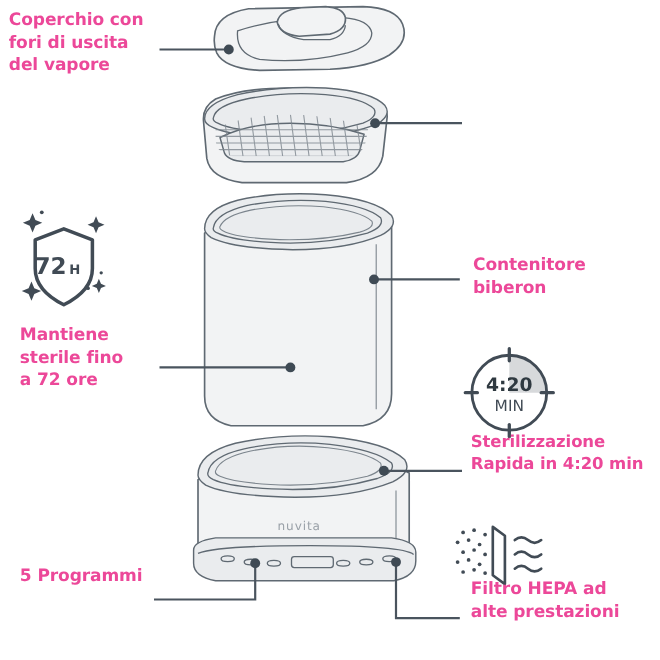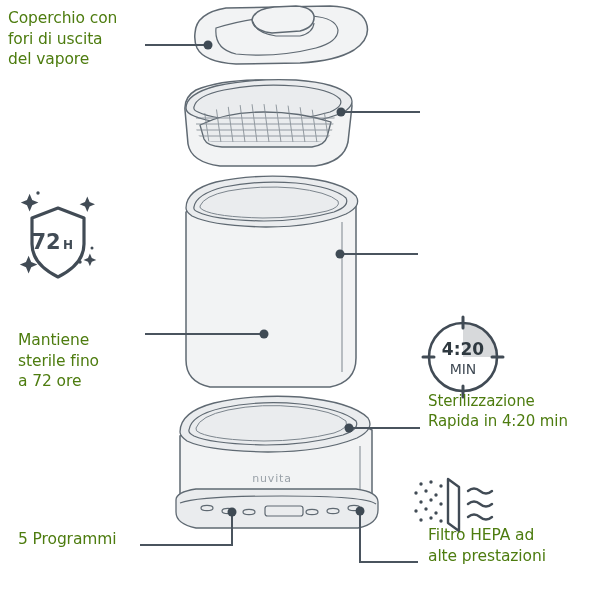--- a/index.html
+++ b/index.html
@@ -7,34 +7,34 @@
     width:600px;height:600px;
     background:#ffffff;
     font-family:"DejaVu Sans", sans-serif;
     overflow:hidden;
     position:relative;
   }
   #stage{position:absolute;inset:0;width:600px;height:600px;}
   #stage svg{position:absolute;left:0;top:0;}
   .lbl{
     position:absolute;
-    color:#4d7c0f;
-    font-weight:normal;
+    color:#ec4899;
+    font-weight:bold;
     font-size:15.5px;
     line-height:1.33;
     letter-spacing:-0.1px;
     white-space:pre-line;
   }
   .lbl.sm{font-size:15px;}
   #l-coperchio{left:8px;  top:8px;  width:150px;}
   #l-porta{left:430px; top:87px; width:170px;}
   #l-contenitore{left:430px; top:230px; width:165px;}
-  #l-mantiene{left:18px;  top:294px; width:140px;margin-top:36px;}
+  #l-mantiene{left:18px;  top:294px; width:140px;}
   #l-steril{left:428px; top:392px; width:175px;}
-  #l-progr{left:18px;  top:529px; width:160px;}
+  #l-progr{left:18px;  top:513px; width:160px;}
   #l-hepa{left:428px; top:525px; width:175px;}
 </style>
 </head>
 <body>
 
 <div id="stage">
 
   <svg width="600" height="600" viewBox="0 0 600 600">
     <defs>
       <style>
@@ -208,20 +208,22 @@
         <path d="M468,491 q6,-5 12,0 t12,0"></path>
         <path d="M468,504 q6,-5 12,0 t12,0"></path>
         <path d="M468,517 q6,-5 12,0 t12,0"></path>
       </g>
     </g>
   </svg>
 
   <div class="lbl" id="l-coperchio">Coperchio con
 fori di uscita
 del vapore</div>
+  <div class="lbl" id="l-contenitore">Contenitore
+biberon</div>
   <div class="lbl" id="l-mantiene">Mantiene
 sterile fino
 a 72 ore</div>
   <div class="lbl sm" id="l-steril">Sterilizzazione
 Rapida in 4:20 min</div>
   <div class="lbl" id="l-progr">5 Programmi</div>
   <div class="lbl" id="l-hepa">Filtro HEPA ad
 alte prestazioni</div>
 </div>
 

